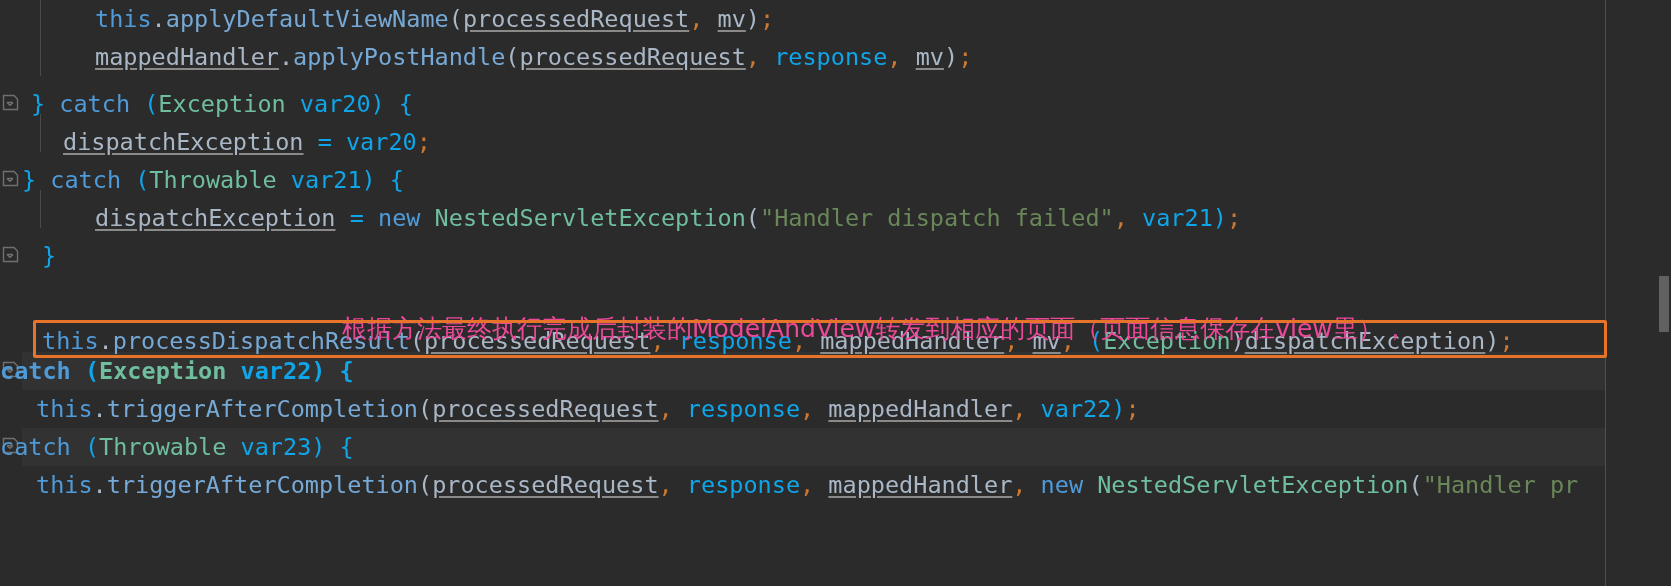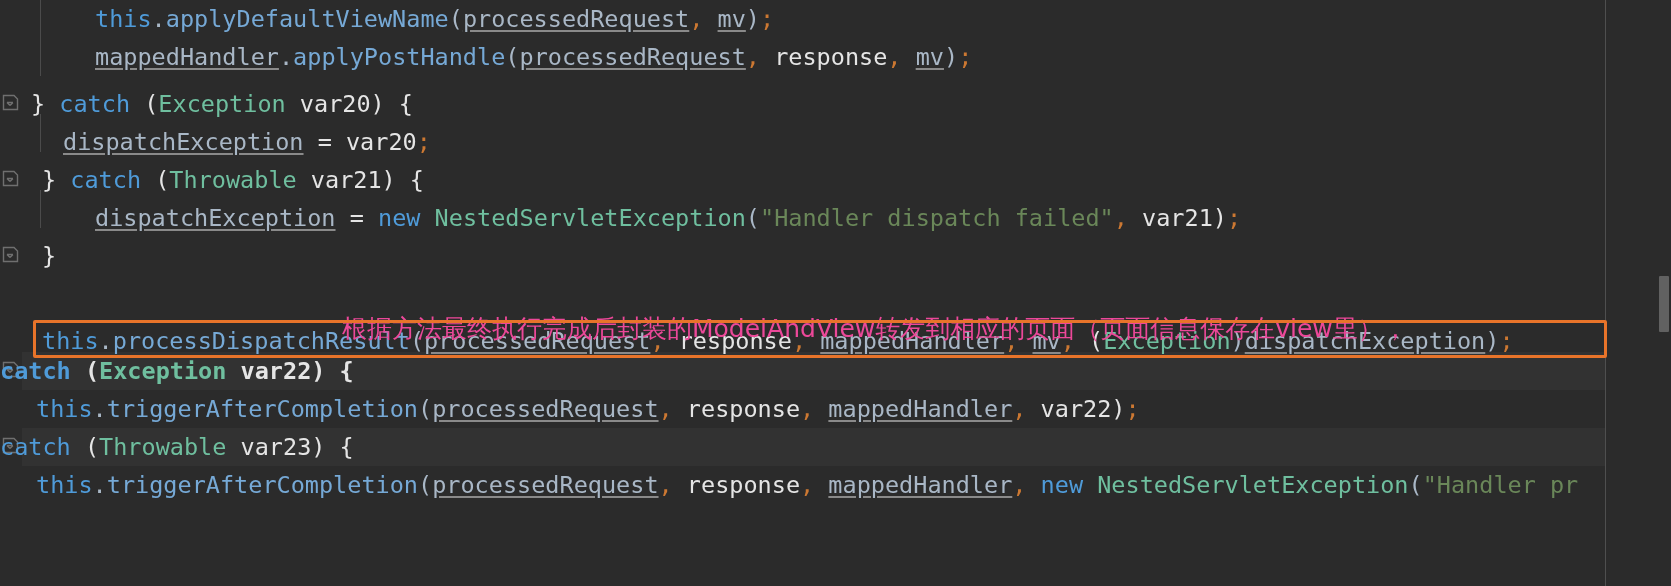--- a/index.html
+++ b/index.html
@@ -97,21 +97,21 @@
     left: 0;
     width: 1605px;
     height: 38px;
     background: #323232;
     z-index: 0;
   }
   .kw2     { color: #4f9bd9; }      
   .cls     { color: #6fbf9f; }      
   .mth     { color: #76a9d6; }      
   .fld     { color: #a9b7c6; text-decoration: underline; text-decoration-color:#8a8a8a; text-underline-offset: 3px; }
-  .plain   { color: #e5e5e5; }
+  .plain   { color: #0ea5e9; }
   .punct   { color: #a9b7c6; }
   .orange  { color: #cc7832; }
   .str     { color: #6a8759; }
 
   
   .note {
     position: absolute;
     color: #e8742a;
     font-family: "DejaVu Sans", "Liberation Sans", sans-serif;
     font-size: 25px;
@@ -180,21 +180,21 @@
           <path d="M5 8.5 H11 M8 11.5 L5 8.5 M8 11.5 L11 8.5" fill="none" stroke="#8a8a8a" stroke-width="1.4"></path>
         </svg>
       </div>
     </div>
 
   <div id="code">
       <div class="line" style="top: 0px; padding-left: 95px;"><span class="txt kw2">this</span><span class="txt punct">.</span><span class="txt mth">applyDefaultViewName</span><span class="txt punct">(</span><span class="txt fld">processedRequest</span><span class="txt orange">,</span><span class="txt plain"> </span><span class="txt fld">mv</span><span class="txt punct">)</span><span class="txt orange">;</span></div>
       <div class="line" style="top: 38px; padding-left: 95px;"><span class="txt fld">mappedHandler</span><span class="txt punct">.</span><span class="txt mth">applyPostHandle</span><span class="txt punct">(</span><span class="txt fld">processedRequest</span><span class="txt orange">,</span><span class="txt plain"> response</span><span class="txt orange">,</span><span class="txt plain"> </span><span class="txt fld">mv</span><span class="txt punct">)</span><span class="txt orange">;</span></div>
       <div class="line" style="top: 85px; padding-left: 31px;"><span class="txt plain">} </span><span class="txt kw2">catch</span><span class="txt plain"> (</span><span class="txt cls">Exception</span><span class="txt plain"> var20) {</span></div>
       <div class="line" style="top: 123px; padding-left: 63px;"><span class="txt fld">dispatchException</span><span class="txt plain"> = var20</span><span class="txt orange">;</span></div>
-      <div class="line" style="top: 161px; padding-left: 42px;"><span class="txt plain">} </span><span class="txt kw2">catch</span><span class="txt plain"> (</span><span class="txt cls">Throwable</span><span class="txt plain"> var21) {</span></div>
+      <div class="line" style="top: 161px; padding-left: 22px;"><span class="txt plain">} </span><span class="txt kw2">catch</span><span class="txt plain"> (</span><span class="txt cls">Throwable</span><span class="txt plain"> var21) {</span></div>
       <div class="line" style="top: 199px; padding-left: 95px;"><span class="txt fld">dispatchException</span><span class="txt plain"> = </span><span class="txt kw2">new</span><span class="txt plain"> </span><span class="txt cls">NestedServletException</span><span class="txt punct">(</span><span class="txt str">"Handler dispatch failed"</span><span class="txt orange">,</span><span class="txt plain"> var21)</span><span class="txt orange">;</span></div>
       <div class="line" style="top: 237px; padding-left: 42px;"><span class="txt plain">}</span></div>
       <div class="line" style="top: 322px; padding-left: 42px;"><span class="txt kw2">this</span><span class="txt punct">.</span><span class="txt mth">processDispatchResult</span><span class="txt punct">(</span><span class="txt fld">processedRequest</span><span class="txt orange">,</span><span class="txt plain"> response</span><span class="txt orange">,</span><span class="txt plain"> </span><span class="txt fld">mappedHandler</span><span class="txt orange">,</span><span class="txt plain"> </span><span class="txt fld">mv</span><span class="txt orange">,</span><span class="txt plain"> (</span><span class="txt cls">Exception</span><span class="txt punct">)</span><span class="txt fld">dispatchException</span><span class="txt punct">)</span><span class="txt orange">;</span></div>
       <div class="line" style="top: 352px; font-weight: bold;"><span class="txt kw2">catch</span><span class="txt plain"> (</span><span class="txt cls">Exception</span><span class="txt plain"> var22) {</span></div>
       <div class="line" style="top: 390px; padding-left: 36px;"><span class="txt kw2">this</span><span class="txt punct">.</span><span class="txt mth">triggerAfterCompletion</span><span class="txt punct">(</span><span class="txt fld">processedRequest</span><span class="txt orange">,</span><span class="txt plain"> response</span><span class="txt orange">,</span><span class="txt plain"> </span><span class="txt fld">mappedHandler</span><span class="txt orange">,</span><span class="txt plain"> var22)</span><span class="txt orange">;</span></div>
       <div class="line" style="top: 428px;"><span class="txt kw2">catch</span><span class="txt plain"> (</span><span class="txt cls">Throwable</span><span class="txt plain"> var23) {</span></div>
       <div class="line" style="top: 466px; padding-left: 36px;"><span class="txt kw2">this</span><span class="txt punct">.</span><span class="txt mth">triggerAfterCompletion</span><span class="txt punct">(</span><span class="txt fld">processedRequest</span><span class="txt orange">,</span><span class="txt plain"> response</span><span class="txt orange">,</span><span class="txt plain"> </span><span class="txt fld">mappedHandler</span><span class="txt orange">,</span><span class="txt plain"> </span><span class="txt kw2">new</span><span class="txt plain"> </span><span class="txt cls">NestedServletException</span><span class="txt punct">(</span><span class="txt str">"Handler pr</span></div>
     </div>
 
   <div class="note" id="annotation" style="left: 342px; top: 244px; color: #ec4899;">

